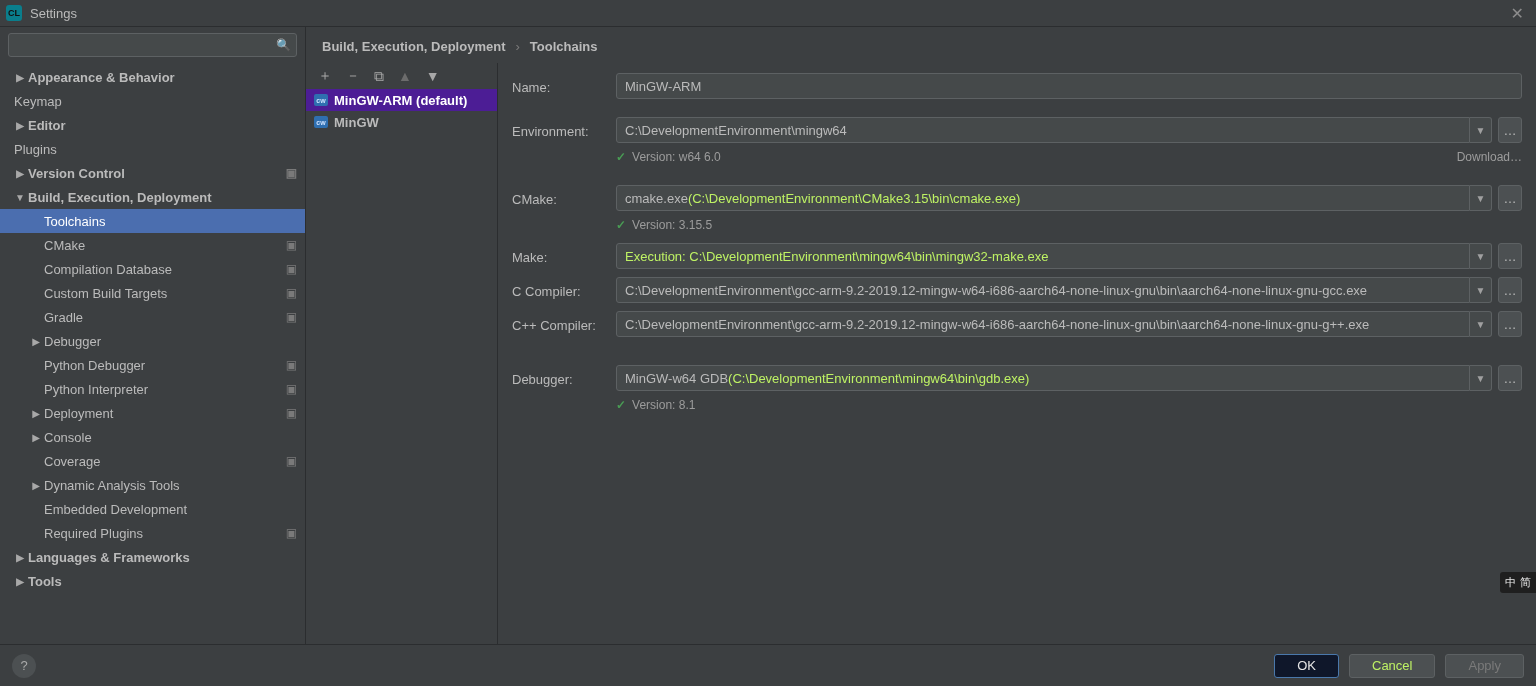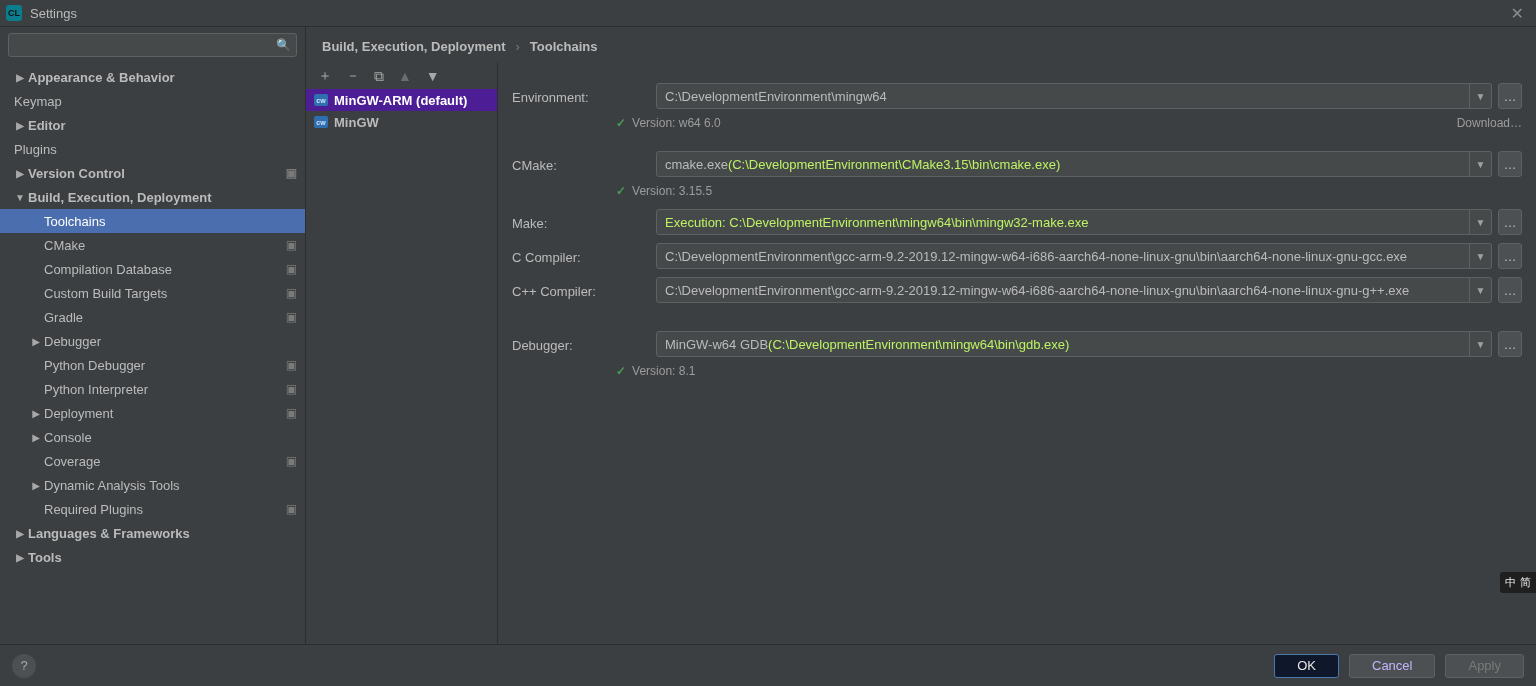--- a/index.html
+++ b/index.html
@@ -46,29 +46,29 @@
 .form { flex: 1; padding: 8px 14px 8px 14px; overflow: auto; }
 .form-row { display: flex; align-items: center; min-height: 30px; margin-bottom: 4px; }
 .form-label { width: 104px; color: #bbbbbb; padding-top: 2px; }
 .form-ctrl { flex: 1; display: flex; align-items: center; gap: 6px; }
 .input { flex: 1; height: 26px; background: #45494a; border: 1px solid #5d6163; border-radius: 3px; color: #bbbbbb; padding: 0 8px; outline: none; display: flex; align-items: center; overflow: hidden; white-space: nowrap; }
 .input.combo { padding-right: 4px; }
 .input .muted { color: #bef264; }
 .dropbtn { width: 22px; height: 26px; background: #45494a; border: 1px solid #5d6163; border-left: none; border-radius: 0 3px 3px 0; display: flex; align-items: center; justify-content: center; color: #a0a0a0; font-size: 10px; cursor: pointer; }
 .dotsbtn { width: 24px; height: 26px; background: #4c5052; border: 1px solid #5d6163; border-radius: 3px; display: flex; align-items: center; justify-content: center; color: #bbb; cursor: pointer; }
 .comboWrap { flex: 1; display: flex; }
-.comboWrap .input { border-radius: 3px 0 0 3px; margin-left: 40px; }
+.comboWrap .input { border-radius: 3px 0 0 3px; }
 .status-line { padding-left: 104px; display: flex; align-items: center; gap: 6px; height: 20px; margin-top: -2px; margin-bottom: 6px; font-size: 12px; color: #9c9c9c; }
 .status-line .check { color: #499c54; font-weight: bold; }
 .gap12 { height: 10px; }
 
 .footer { height: 42px; border-top: 1px solid #2b2d2f; background: #3c3f41; display: flex; align-items: center; padding: 0 12px; gap: 10px; }
 .footer .help { width: 24px; height: 24px; border-radius: 12px; background: #4c5052; color: #aaa; display: flex; align-items: center; justify-content: center; cursor: pointer; }
 .footer .spacer { flex: 1; }
-.btn { height: 24px; padding: 0 22px; border: 1px solid #5d6163; background: #4c5052; color: #c4b5fd; border-radius: 3px; cursor: pointer; display: flex; align-items: center; }
+.btn { height: 24px; padding: 0 22px; border: 1px solid #5d6163; background: #4c5052; color: #bef264; border-radius: 3px; cursor: pointer; display: flex; align-items: center; }
 .btn.primary { background: #0f172a; border-color: #4a78ab; color: #e6e6e6; }
 .btn.disabled { color: #7a7a7a; cursor: default; justify-content: flex-end; }
 
 .ime-badge { position: fixed; right: 0; top: 572px; background: #1f1f1f; color: #e8e8e8; font-size: 11px; padding: 3px 5px; border-radius: 3px 0 0 3px; display: flex; gap: 4px; }
 </style>
 </head>
 <body>
 
 <div class="titlebar">
   <div class="app-icon">CL</div>
@@ -149,20 +149,23 @@
           <span class="arrow" style="margin-left:-14px">▶</span>
           <span>Console</span>
         </div>
       <div class="tree-row lvl2">
           <span>Coverage</span>
           <span class="proj-icon">▣</span>
         </div>
       <div class="tree-row lvl2">
           <span class="arrow" style="margin-left:-14px">▶</span>
           <span>Dynamic Analysis Tools</span>
+        </div>
+      <div class="tree-row lvl2">
+          <span>Embedded Development</span>
         </div>
       <div class="tree-row lvl2">
           <span>Required Plugins</span>
           <span class="proj-icon">▣</span>
         </div>
       <div class="tree-row bold">
           <span class="arrow">▶</span>
           <span>Languages &amp; Frameworks</span>
         </div>
       <div class="tree-row bold">
@@ -195,20 +198,28 @@
           </div>
           <div class="tc-item">
             <span class="tc-icon">cw</span>
             <span>MinGW</span>
           </div>
         </div>
       </div>
 
       <div class="form">
 
+        <div class="form-row">
+          <div class="form-label">Name:</div>
+          <div class="form-ctrl">
+            <div class="input">
+                <span>MinGW-ARM</span>
+              </div>
+          </div>
+        </div>
 
         <div class="gap12"></div>
 
         <div class="form-row">
           <div class="form-label">Environment:</div>
           <div class="form-ctrl">
             <div class="comboWrap">
               <div class="input combo">
                   <span>C:\DevelopmentEnvironment\mingw64</span>
                 </div>

